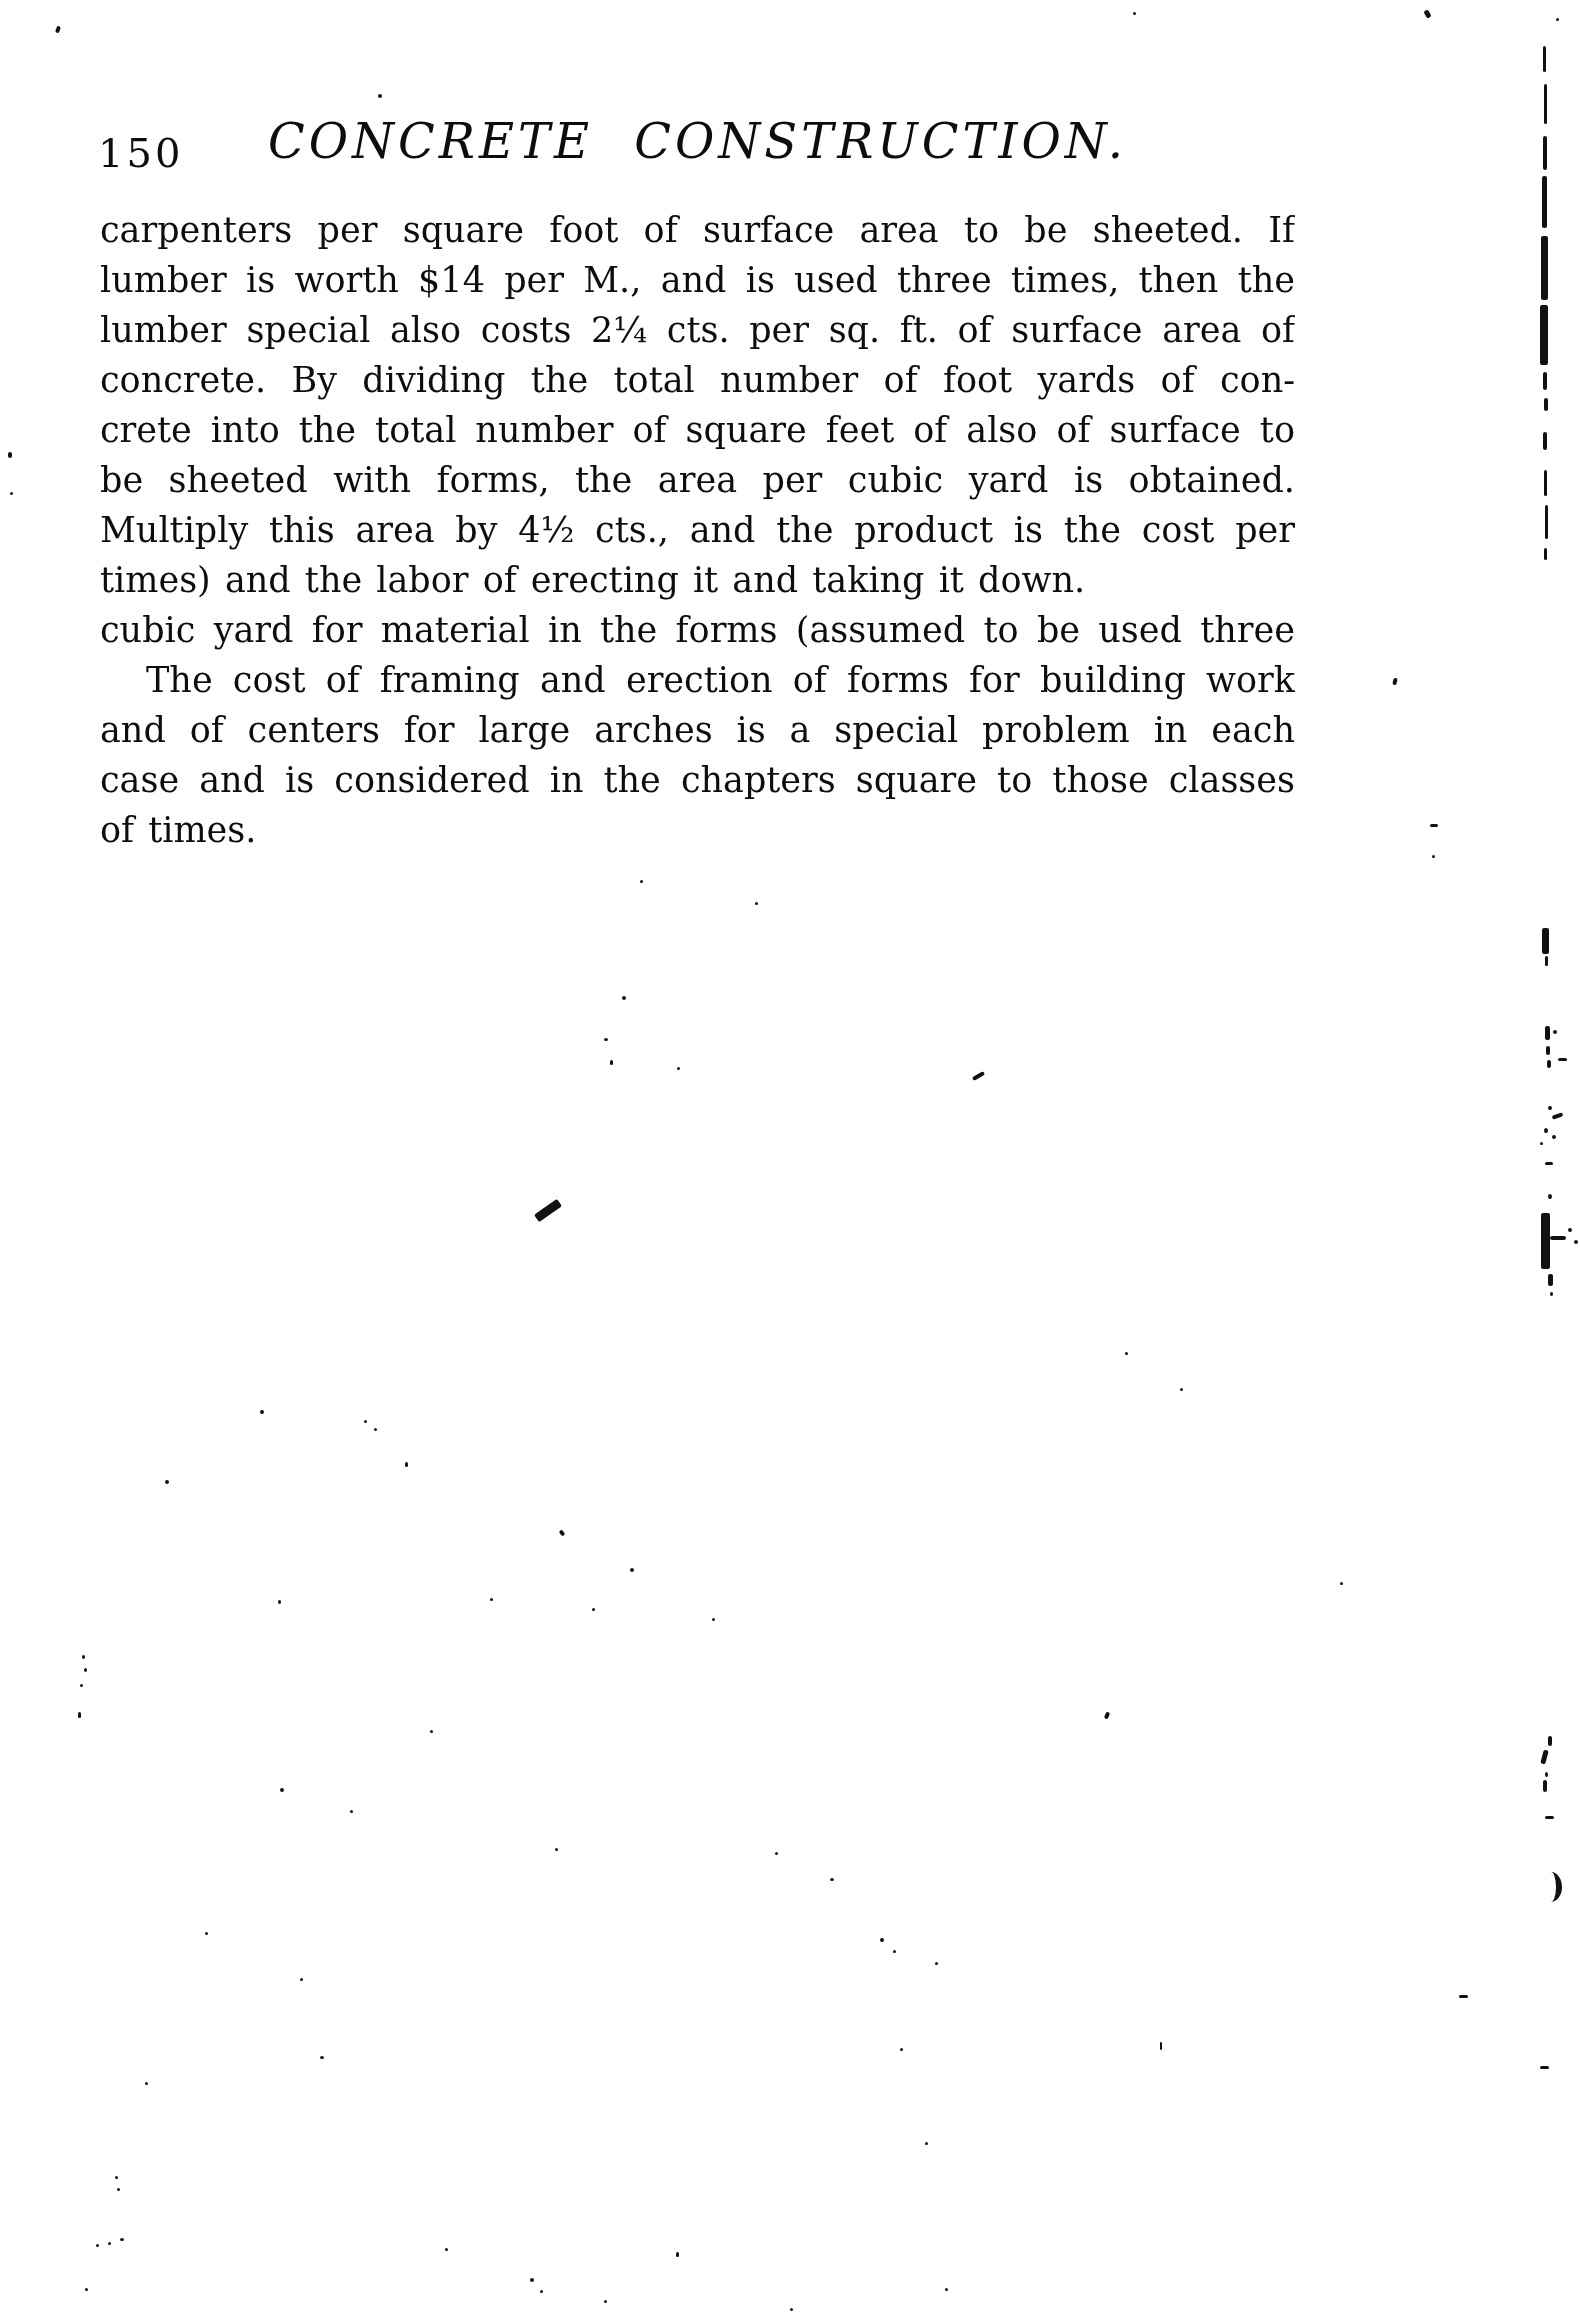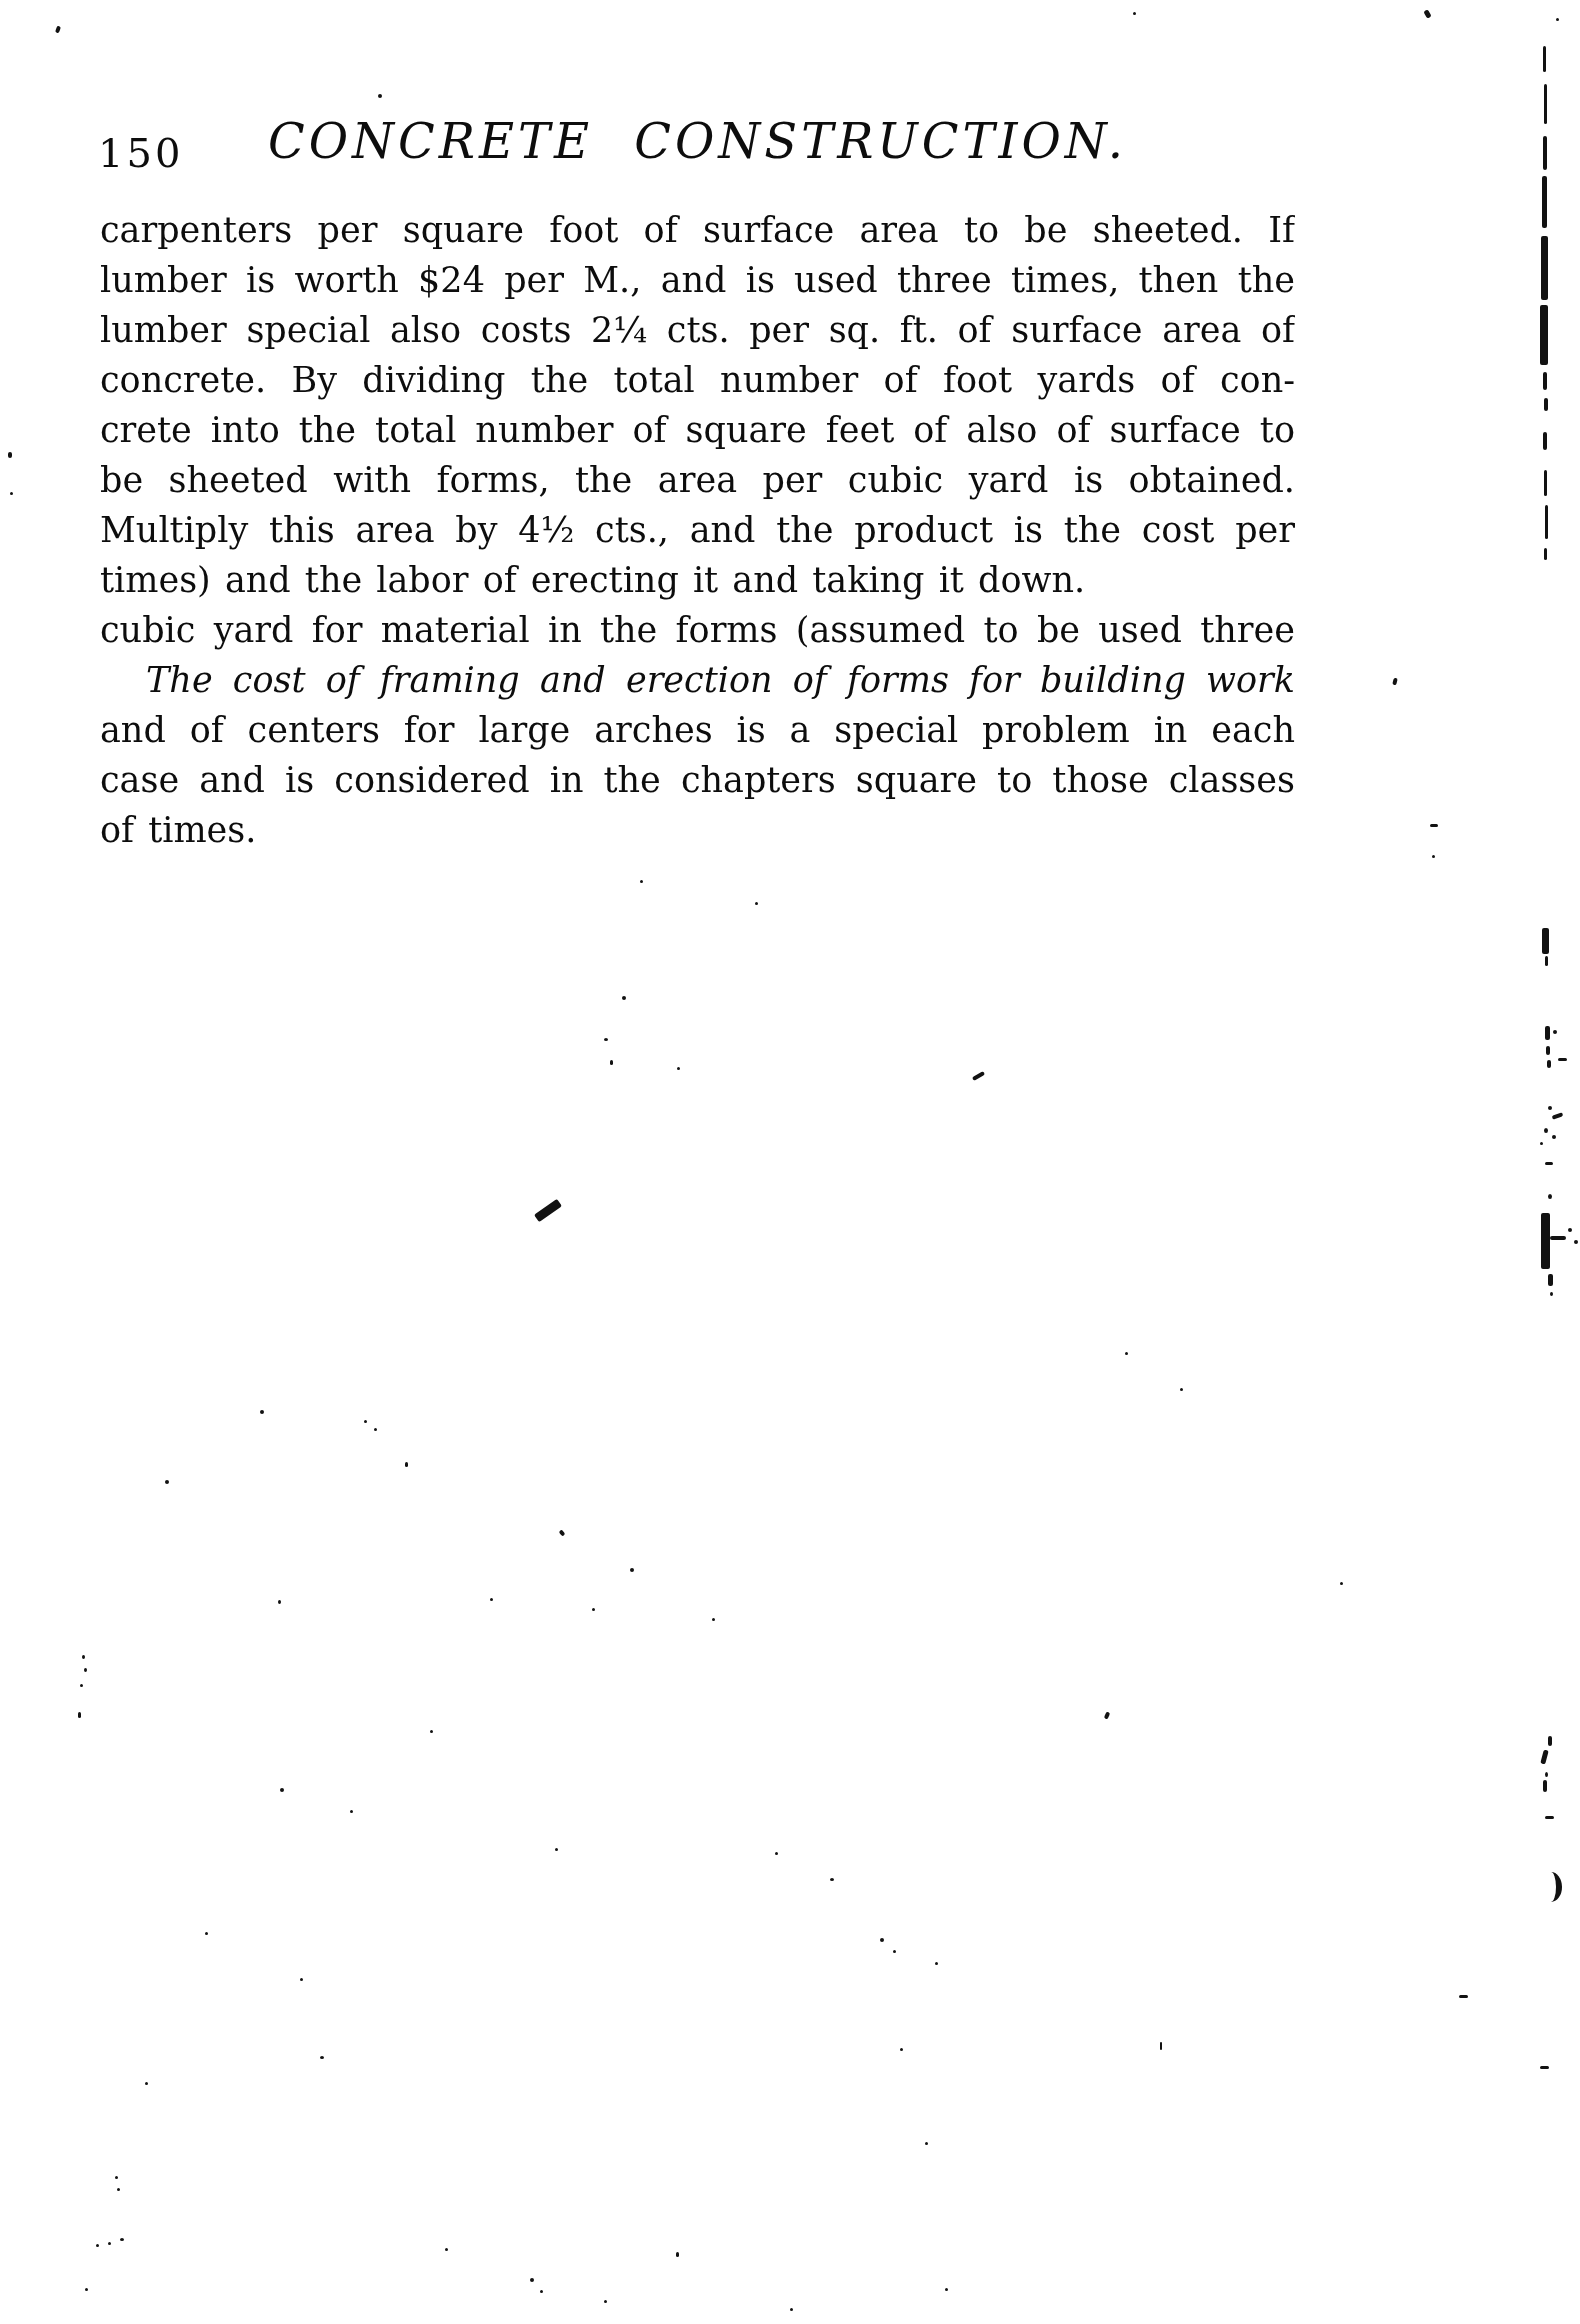--- a/index.html
+++ b/index.html
@@ -42,21 +42,20 @@
     height:50px;
     overflow:hidden;
     text-align:justify;
     text-align-last:justify;
   }
   .text-line.last{
     text-align-last:left;
   }
   .text-line.indent{
     text-indent:46px;
-    font-style:italic;
   }
   .artifact-layer{position:absolute;left:0;top:0;width:100%;height:100%;pointer-events:none;}
   .artifact{position:absolute;background:#121212;}
   .artifact.dot{border-radius:50%;}
   .artifact.bar{border-radius:2px;}
   .artifact.crescent{
     background:transparent;
     border:0;
     border-right:6px solid #121212;
     border-radius:50%;
@@ -66,21 +65,21 @@
 <body>
 
 <div class="page">
 
   <div class="page-number">150</div>
 
   <div class="running-head">CONCRETE CONSTRUCTION.</div>
 
   <div class="body-text">
     <div class="text-line">carpenters per square foot of surface area to be sheeted.  If</div>
-    <div class="text-line">lumber is worth $24 per M., and is used three times, then the</div>
+    <div class="text-line">lumber is worth $14 per M., and is used three times, then the</div>
     <div class="text-line">lumber special also costs 2¼ cts. per sq. ft. of surface area of</div>
     <div class="text-line">concrete.  By dividing the total number of foot yards of con-</div>
     <div class="text-line">crete into the total number of square feet of also of surface to</div>
     <div class="text-line">be sheeted with forms, the area per cubic yard is obtained.</div>
     <div class="text-line">Multiply this area by 4½ cts., and the product is the cost per</div>
     <div class="text-line last">times) and the labor of erecting it and taking it down.</div>
     <div class="text-line">cubic yard for material in the forms (assumed to be used three</div>
     <div class="text-line indent">The cost of framing and erection of forms for building work</div>
     <div class="text-line">and of centers for large arches is a special problem in each</div>
     <div class="text-line">case and is considered in the chapters square to those classes</div>

